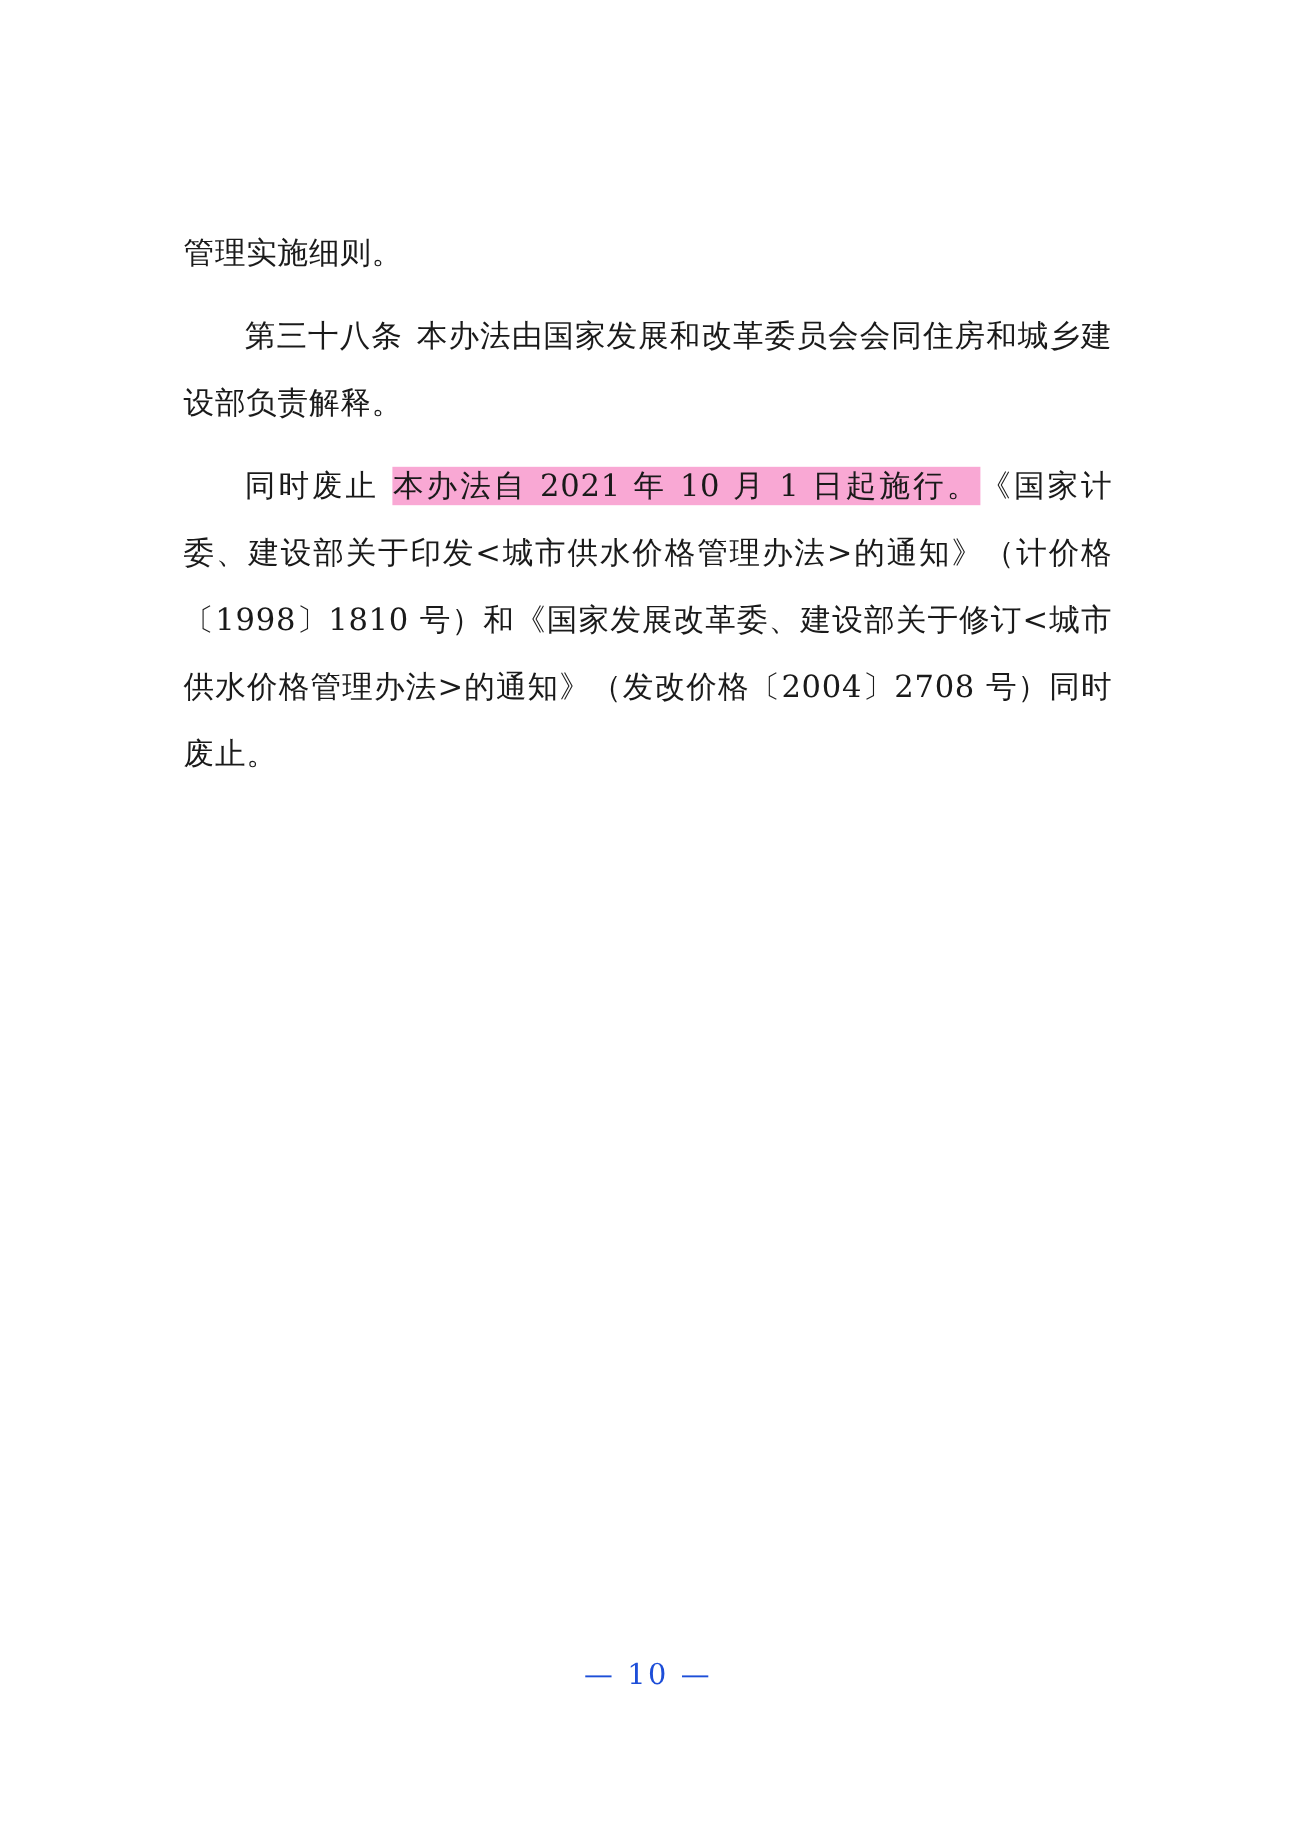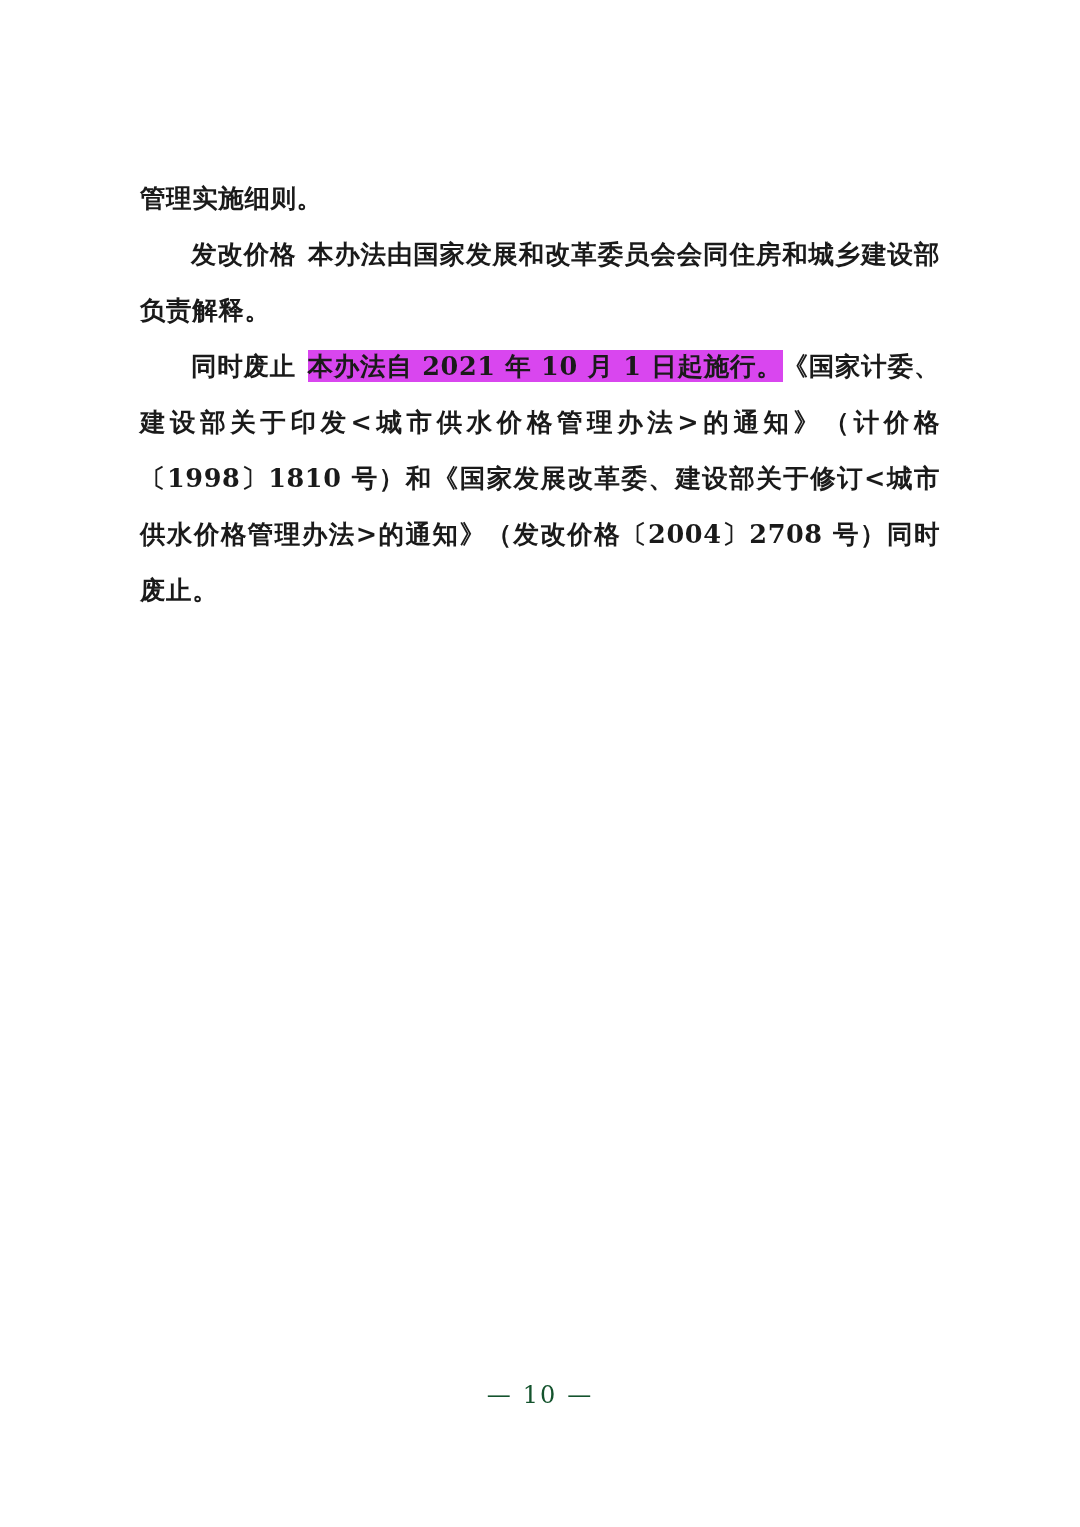--- a/index.html
+++ b/index.html
@@ -25,43 +25,42 @@
     padding: 170px 140px 0 140px;
   }
   .body-text {
     font-size: 25.5px;
     line-height: 56px;
     letter-spacing: 0.6px;
     text-align: justify;
     text-justify: inter-ideograph;
   }
   .para {
-    margin: 0;
+    margin: 13px;
     text-indent: 0;
-    font-weight: bold;
   }
   .para.indent {
     text-indent: 2em;
   }
   .hl {
-    background: #d946ef;
+    background: #f9a8d4;
     padding: 1px 0;
   }
   .art-label {
     margin-right: 0.45em;
   }
   .footer {
     position: absolute;
     left: 0;
     right: 0;
     bottom: 118px;
     text-align: center;
     font-size: 24px;
     letter-spacing: 2px;
-    color: #14532d;
+    color: #1d4ed8;
     text-decoration: underline;
   }
   .footer .pg-num {
     display: inline-block;
     padding: 0 10px;
   }
   .footer-dash {
     display: inline-block;
   }
 </style>
@@ -70,21 +69,21 @@
 
 <div class="page">
 
   <div class="body-text">
 
     <p class="para">
       <span>管理实施细则。</span>
     </p>
 
     <p class="para indent">
-      <span class="art-label">发改价格</span><span>本办法由国家发展和改革委员会会同住房和城乡建设部负责解释。</span>
+      <span class="art-label">第三十八条</span><span>本办法由国家发展和改革委员会会同住房和城乡建设部负责解释。</span>
     </p>
 
     <p class="para indent">
       <span class="art-label">同时废止</span><span class="hl">本办法自 2021 年 10 月 1 日起施行。</span><span>《国家计委、建设部关于印发&lt;城市供水价格管理办法&gt;的通知》（计价格〔1998〕1810 号）和《国家发展改革委、建设部关于修订&lt;城市供水价格管理办法&gt;的通知》（发改价格〔2004〕2708 号）同时废止。</span>
     </p>
 
   </div>
 
   <div class="footer">
     <span class="footer-dash">—</span><span class="pg-num">10</span><span class="footer-dash">—</span>

